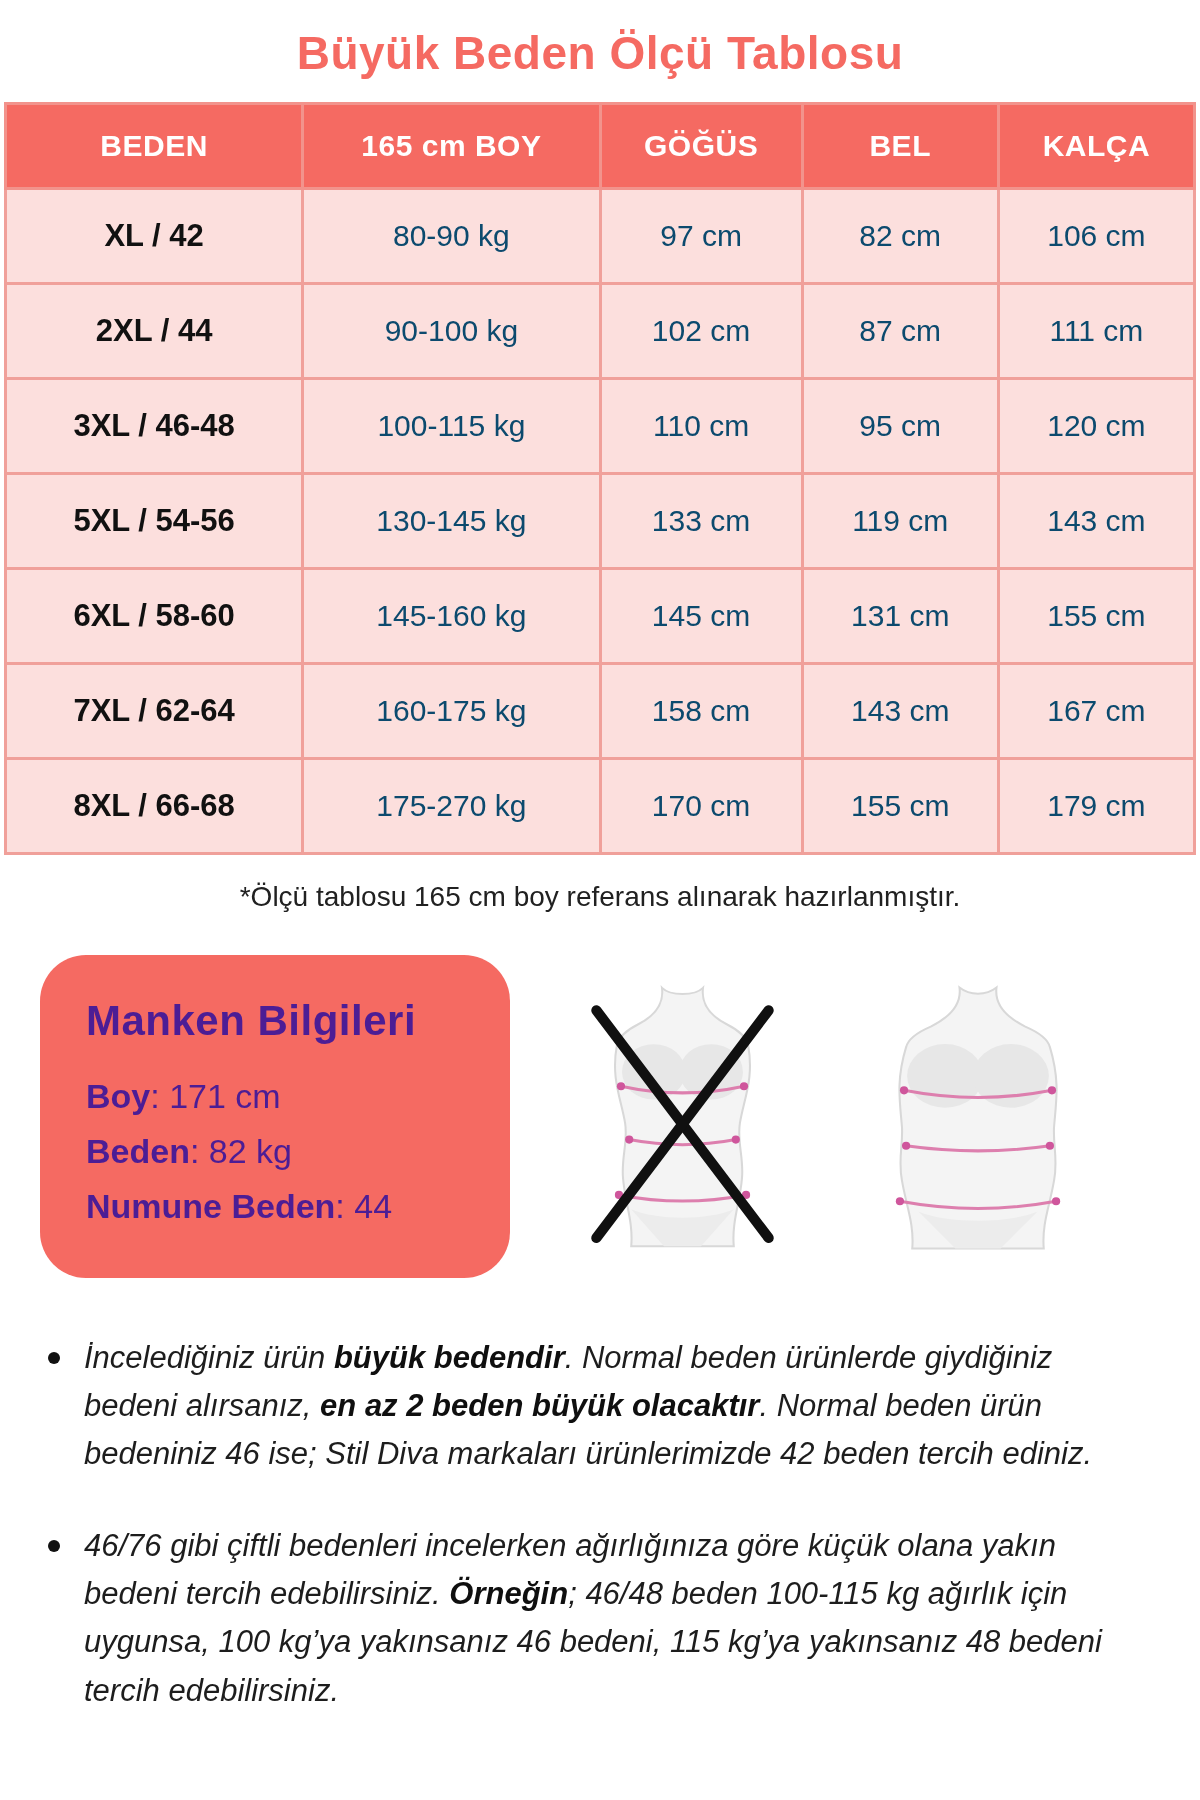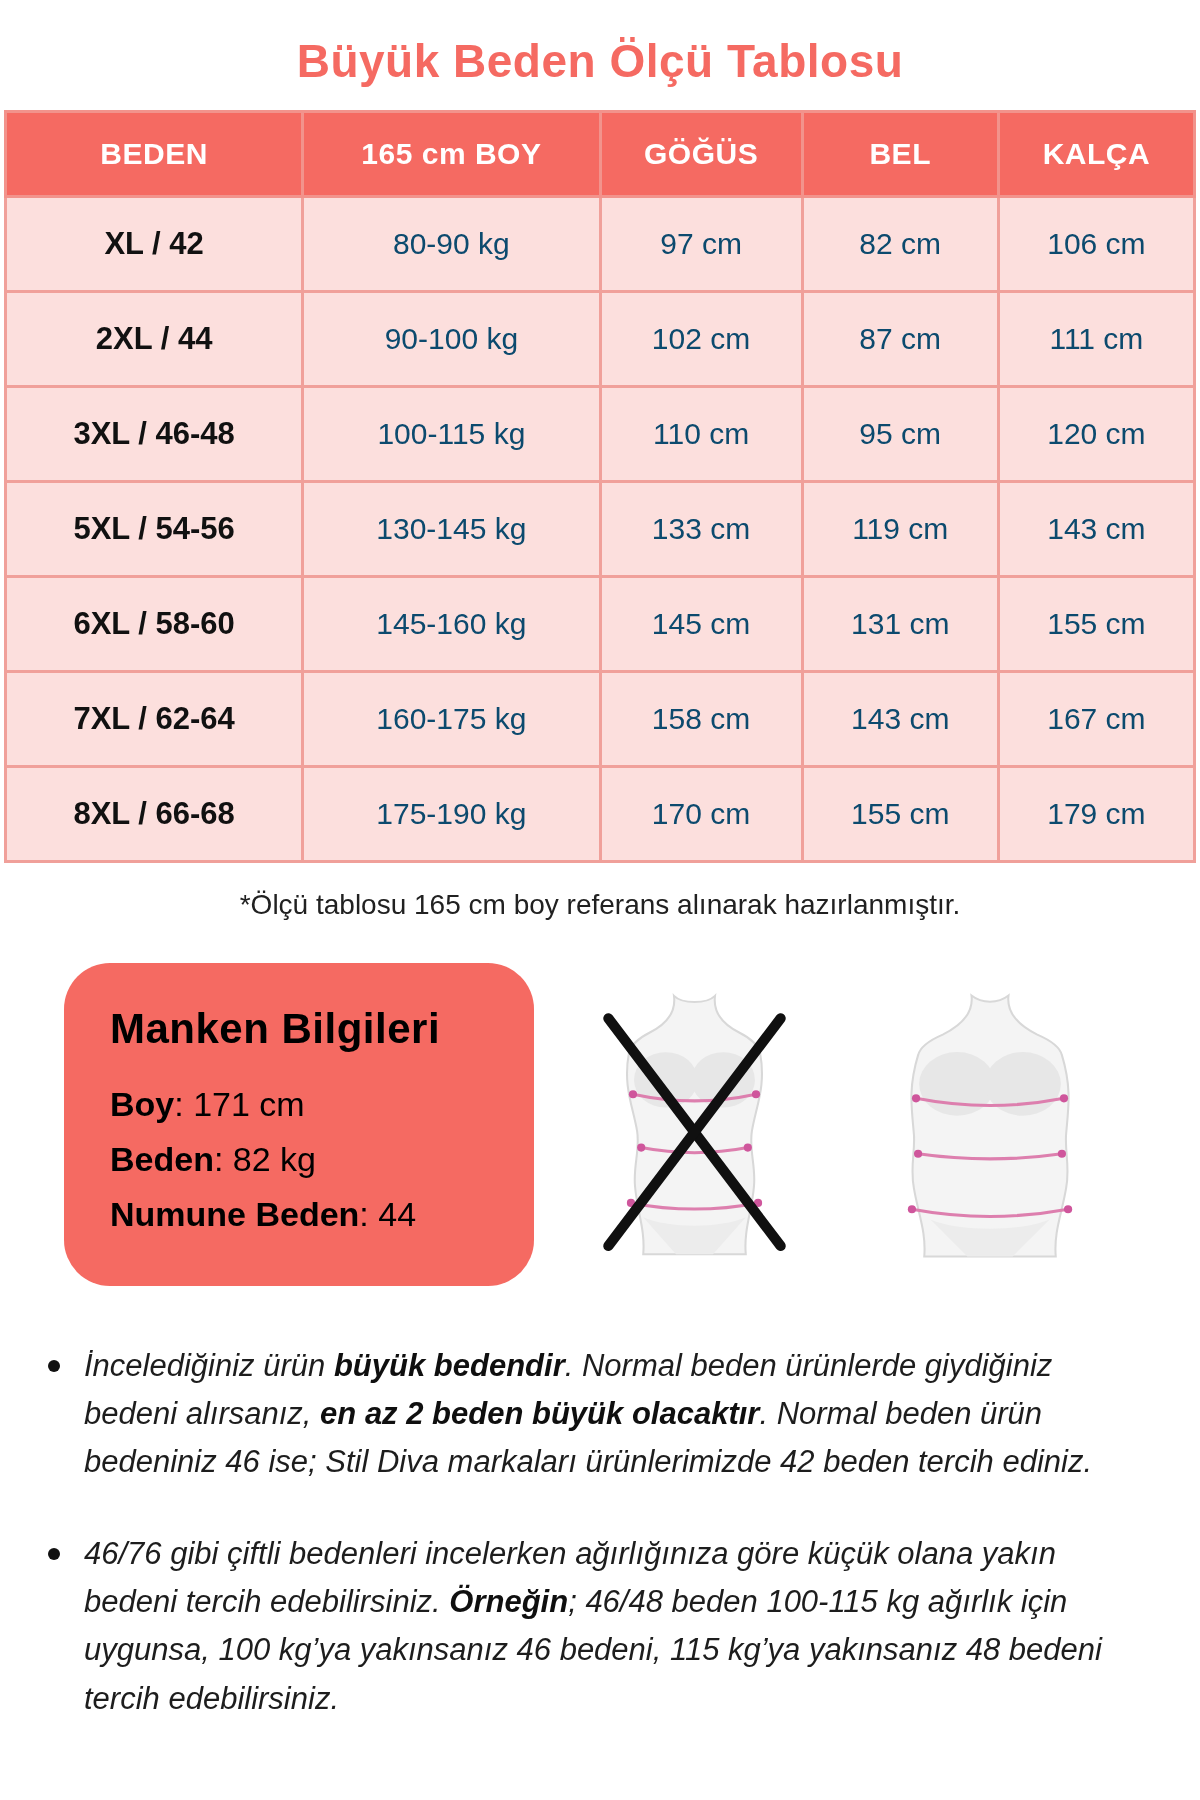--- a/index.html
+++ b/index.html
@@ -10,21 +10,21 @@
     color: #1a1a1a;
   }
   .page {
     width: 1200px;
     height: 1800px;
     overflow: hidden;
     background: #ffffff;
     box-sizing: border-box;
   }
   .page-title {
-    margin: 8px;
+    margin: 0;
     padding-top: 26px;
     text-align: center;
     font-size: 46px;
     font-weight: 800;
     letter-spacing: 0.5px;
     color: #f56a62;
   }
   
   table.size-table {
     border-collapse: collapse;
@@ -71,26 +71,25 @@
   }
   
   .info-row {
     display: flex;
     align-items: center;
     margin: 42px 40px 0 40px;
   }
   .model-card {
     background: #f56a62;
     border-radius: 46px;
-    color: #000000;
+    color: #4c1d95;
     width: 470px;
     box-sizing: border-box;
     padding: 42px 46px 44px 46px;
     flex: 0 0 auto;
-    margin-left: 24px;
   }
   .model-card h2 {
     margin: 0 0 24px 0;
     font-size: 42px;
     font-weight: 800;
     letter-spacing: 0.5px;
   }
   .model-card .field {
     font-size: 34px;
     line-height: 1.62;
@@ -194,21 +193,21 @@
         </tr>
         <tr>
           <td class="size-col">7XL / 62-64</td>
           <td>160-175 kg</td>
           <td>158 cm</td>
           <td>143 cm</td>
           <td>167 cm</td>
         </tr>
         <tr>
           <td class="size-col">8XL / 66-68</td>
-          <td>175-190 kg</td>
+          <td>175-270 kg</td>
           <td>170 cm</td>
           <td>155 cm</td>
           <td>179 cm</td>
         </tr>
       </tbody>
   </table>
 
   <p class="footnote">*Ölçü tablosu 165 cm boy referans alınarak hazırlanmıştır.</p>
 
   <div class="info-row">

